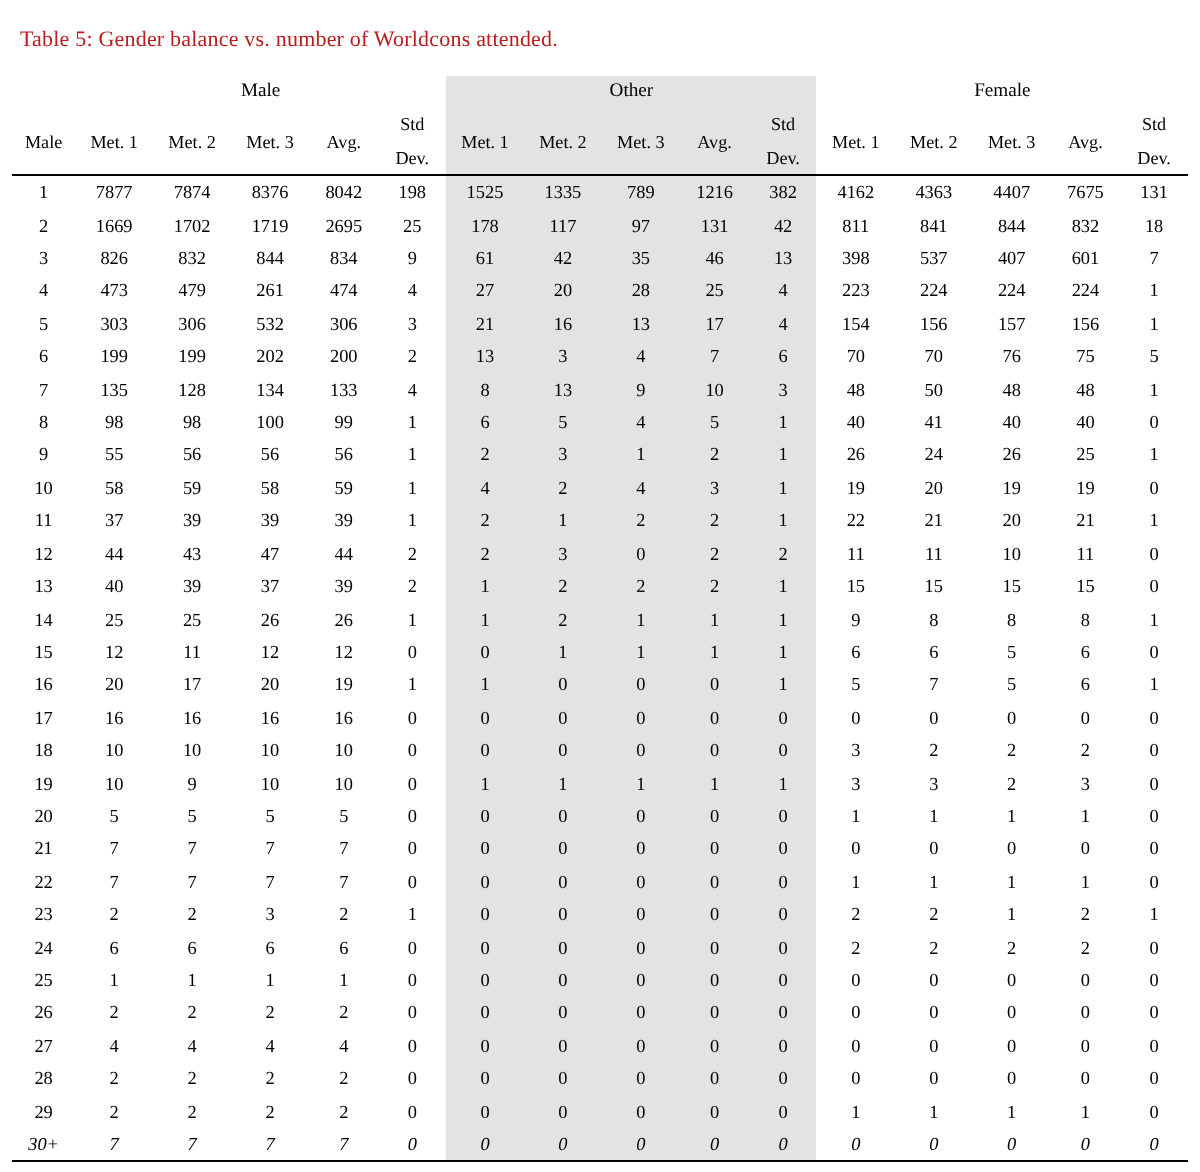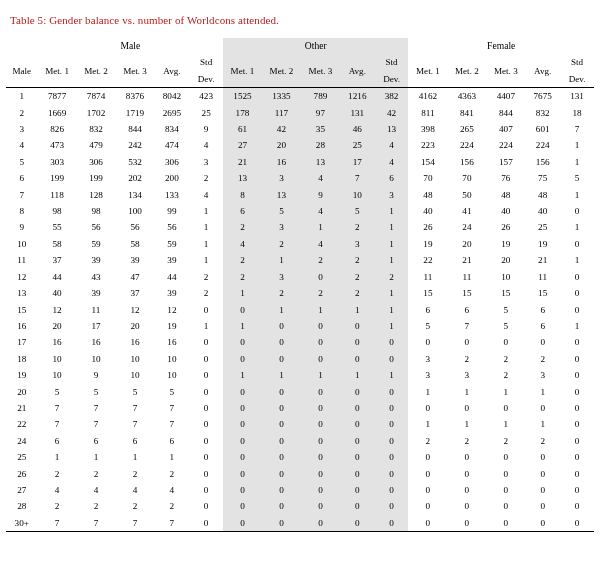--- a/index.html
+++ b/index.html
@@ -70,20 +70,21 @@
   
   .shade {
     background: #e3e3e3;
   }
   .yearcol {
     font-weight: bold;
     text-align: center;
   }
   .lastrow td {
     border-bottom: 1.1px solid #000;
+    font-style: italic;
   }
   
   col.c-year   { width: 30px; }
   col.c-m      { width: 37px; }
   col.c-avg    { width: 33px; }
   col.c-std    { width: 32px; }
 </style>
 </head>
 <body>
 
@@ -148,21 +149,21 @@
           </th>
       </tr>
     </thead>
     <tbody>
         <tr>
           <td class="yearcol">1</td>
           <td>7877</td>
           <td>7874</td>
           <td>8376</td>
           <td>8042</td>
-          <td>423</td>
+          <td>198</td>
           <td class="shade">1525</td>
           <td class="shade">1335</td>
           <td class="shade">789</td>
           <td class="shade">1216</td>
           <td class="shade">382</td>
           <td>4162</td>
           <td>4363</td>
           <td>4407</td>
           <td>7675</td>
           <td>131</td>
@@ -191,30 +192,30 @@
           <td>832</td>
           <td>844</td>
           <td>834</td>
           <td>9</td>
           <td class="shade">61</td>
           <td class="shade">42</td>
           <td class="shade">35</td>
           <td class="shade">46</td>
           <td class="shade">13</td>
           <td>398</td>
-          <td>265</td>
+          <td>537</td>
           <td>407</td>
           <td>601</td>
           <td>7</td>
         </tr>
         <tr>
           <td class="yearcol">4</td>
           <td>473</td>
           <td>479</td>
-          <td>242</td>
+          <td>261</td>
           <td>474</td>
           <td>4</td>
           <td class="shade">27</td>
           <td class="shade">20</td>
           <td class="shade">28</td>
           <td class="shade">25</td>
           <td class="shade">4</td>
           <td>223</td>
           <td>224</td>
           <td>224</td>
@@ -252,21 +253,21 @@
           <td class="shade">7</td>
           <td class="shade">6</td>
           <td>70</td>
           <td>70</td>
           <td>76</td>
           <td>75</td>
           <td>5</td>
         </tr>
         <tr>
           <td class="yearcol">7</td>
-          <td>118</td>
+          <td>135</td>
           <td>128</td>
           <td>134</td>
           <td>133</td>
           <td>4</td>
           <td class="shade">8</td>
           <td class="shade">13</td>
           <td class="shade">9</td>
           <td class="shade">10</td>
           <td class="shade">3</td>
           <td>48</td>
@@ -377,20 +378,38 @@
           <td class="shade">2</td>
           <td class="shade">2</td>
           <td class="shade">1</td>
           <td>15</td>
           <td>15</td>
           <td>15</td>
           <td>15</td>
           <td>0</td>
         </tr>
         <tr>
+          <td class="yearcol">14</td>
+          <td>25</td>
+          <td>25</td>
+          <td>26</td>
+          <td>26</td>
+          <td>1</td>
+          <td class="shade">1</td>
+          <td class="shade">2</td>
+          <td class="shade">1</td>
+          <td class="shade">1</td>
+          <td class="shade">1</td>
+          <td>9</td>
+          <td>8</td>
+          <td>8</td>
+          <td>8</td>
+          <td>1</td>
+        </tr>
+        <tr>
           <td class="yearcol">15</td>
           <td>12</td>
           <td>11</td>
           <td>12</td>
           <td>12</td>
           <td>0</td>
           <td class="shade">0</td>
           <td class="shade">1</td>
           <td class="shade">1</td>
           <td class="shade">1</td>
@@ -521,20 +540,38 @@
           <td class="shade">0</td>
           <td class="shade">0</td>
           <td class="shade">0</td>
           <td>1</td>
           <td>1</td>
           <td>1</td>
           <td>1</td>
           <td>0</td>
         </tr>
         <tr>
+          <td class="yearcol">23</td>
+          <td>2</td>
+          <td>2</td>
+          <td>3</td>
+          <td>2</td>
+          <td>1</td>
+          <td class="shade">0</td>
+          <td class="shade">0</td>
+          <td class="shade">0</td>
+          <td class="shade">0</td>
+          <td class="shade">0</td>
+          <td>2</td>
+          <td>2</td>
+          <td>1</td>
+          <td>2</td>
+          <td>1</td>
+        </tr>
+        <tr>
           <td class="yearcol">24</td>
           <td>6</td>
           <td>6</td>
           <td>6</td>
           <td>6</td>
           <td>0</td>
           <td class="shade">0</td>
           <td class="shade">0</td>
           <td class="shade">0</td>
           <td class="shade">0</td>
@@ -610,20 +647,38 @@
           <td class="shade">0</td>
           <td class="shade">0</td>
           <td class="shade">0</td>
           <td class="shade">0</td>
           <td>0</td>
           <td>0</td>
           <td>0</td>
           <td>0</td>
           <td>0</td>
         </tr>
+        <tr>
+          <td class="yearcol">29</td>
+          <td>2</td>
+          <td>2</td>
+          <td>2</td>
+          <td>2</td>
+          <td>0</td>
+          <td class="shade">0</td>
+          <td class="shade">0</td>
+          <td class="shade">0</td>
+          <td class="shade">0</td>
+          <td class="shade">0</td>
+          <td>1</td>
+          <td>1</td>
+          <td>1</td>
+          <td>1</td>
+          <td>0</td>
+        </tr>
         <tr class="lastrow">
           <td class="yearcol">30+</td>
           <td>7</td>
           <td>7</td>
           <td>7</td>
           <td>7</td>
           <td>0</td>
           <td class="shade">0</td>
           <td class="shade">0</td>
           <td class="shade">0</td>

